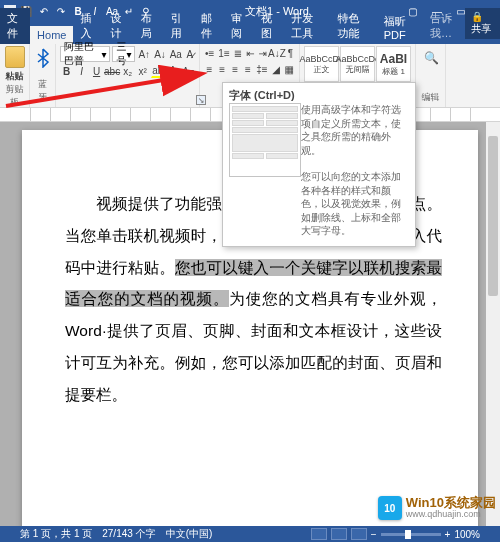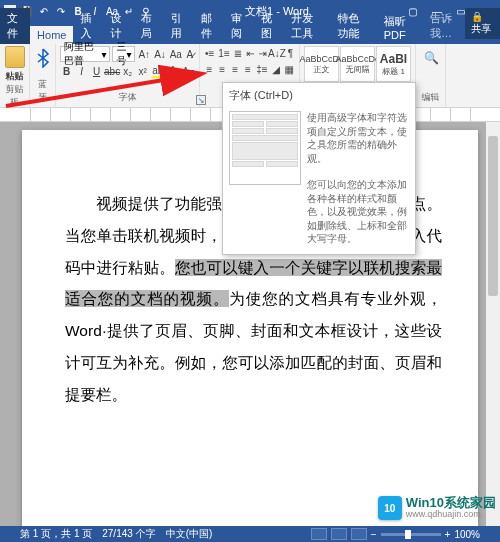--- a/index.html
+++ b/index.html
@@ -57,40 +57,40 @@
 .document-area { position: absolute; top: 122px; bottom: 16px; left: 0; right: 0; background: #b0b0b0; overflow: hidden; }
 .page { background: #fff; margin: 8px auto 0; width: 456px; min-height: 480px; box-shadow: 0 2px 6px rgba(0,0,0,.3); padding: 58px 36px 20px 43px; position: relative; }
 .body-text { font-size: 15.5px; color: #000; line-height: 2.05; text-align: justify; font-family: SimSun, serif; }
 .body-text .indent { display: inline-block; width: 2em; }
 .selected { background: #b8b8b8; color: #000; }
 
 .scrollbar-v { position: absolute; right: 0; top: 122px; bottom: 16px; width: 14px; background: #f0f0f0; }
 .scrollbar-thumb { background: #c4c4c4; width: 10px; margin: 14px auto 0; height: 160px; border-radius: 2px; }
 
 .tooltip { position: absolute; left: 222px; top: 82px; width: 194px; background: #fff; border: 1px solid #c4c4c4; box-shadow: 2px 2px 6px rgba(0,0,0,.25); padding: 5px 6px 8px; z-index: 50; }
-.tooltip-title { font-size: 11px; color: #444; margin-bottom: 8px; font-weight: normal; }
-.tooltip-body { display: flex; gap: 6px; }
+.tooltip-title { font-size: 11px; color: #444; margin-bottom: 0; font-weight: bold; }
+.tooltip-body { display: flex; }
 .tooltip-thumb { width: 72px; height: 74px; border: 1px solid #c4c4c4; background: #fff; flex-shrink: 0; display: flex; flex-direction: column; padding: 2px; gap: 1px; }
 .tooltip-thumb .tt-row { height: 6px; background: #eaeaea; border: 1px solid #d8d8d8; }
 .tooltip-thumb .tt-half { display: flex; gap: 2px; }
 .tooltip-thumb .tt-half .tt-row { flex: 1; }
 .tooltip-text { font-size: 10px; color: #666; line-height: 1.35; }
 
 .red-arrow { position: absolute; z-index: 60; pointer-events: none; }
 
 .statusbar { position: absolute; bottom: 0; left: 0; right: 0; height: 16px; background: #2b579a; color: #fff; font-size: 10px; display: flex; align-items: center; padding: 0 20px; gap: 10px; }
 .statusbar .right-status { margin-left: auto; display: flex; gap: 4px; align-items: center; }
 .view-btn { width: 16px; height: 12px; border: 1px solid #6a8bc0; background: #3a67aa; }
 .zoom-slider { width: 60px; height: 3px; background: #6a8bc0; position: relative; }
 .zoom-slider::after { content: ''; position: absolute; left: 40%; top: -3px; width: 6px; height: 9px; background: #fff; }
 
 .watermark { position: absolute; right: 4px; bottom: 22px; z-index: 70; display: flex; align-items: center; gap: 4px; font-size: 12px; pointer-events: none; }
 .wm-logo { width: 24px; height: 24px; background: #18a8ea; border-radius: 4px; color: #fff; font-weight: bold; display: flex; align-items: center; justify-content: center; font-size: 10px; box-shadow: 0 1px 3px rgba(0,0,0,.3); margin-left: 25px; }
 .wm-text { display: flex; flex-direction: column; line-height: 1.05; }
-.wm-brand { color: #0f766e; font-weight: bold; font-size: 13px; }
+.wm-brand { color: #a16207; font-weight: bold; font-size: 13px; }
 .wm-url { color: #888; font-size: 9px; }
 
 svg { display: block; }
 </style>
 </head>
 <body>
 
 <div class="titlebar">
   <div class="qat">
     <span class="qat-icon">
@@ -180,21 +180,20 @@
         </span>
       <span class="mini-btn">
           <s>abc</s>
         </span>
       <span class="mini-btn">x₂</span>
       <span class="mini-btn">x²</span>
       <span class="mini-btn highlight-bar">ab</span>
       <span class="mini-btn font-color-bar">A</span>
       <span class="mini-btn">A▾</span>
     </div>
-    <div class="ribbon-group-label">字体</div>
   </div>
 
   <div class="ribbon-group para-group">
     <div class="font-row">
       <span class="mini-btn">•≡</span>
       <span class="mini-btn">1≡</span>
       <span class="mini-btn">≣</span>
       <span class="mini-btn">⇤</span>
       <span class="mini-btn">⇥</span>
       <span class="mini-btn">A↓Z</span>

